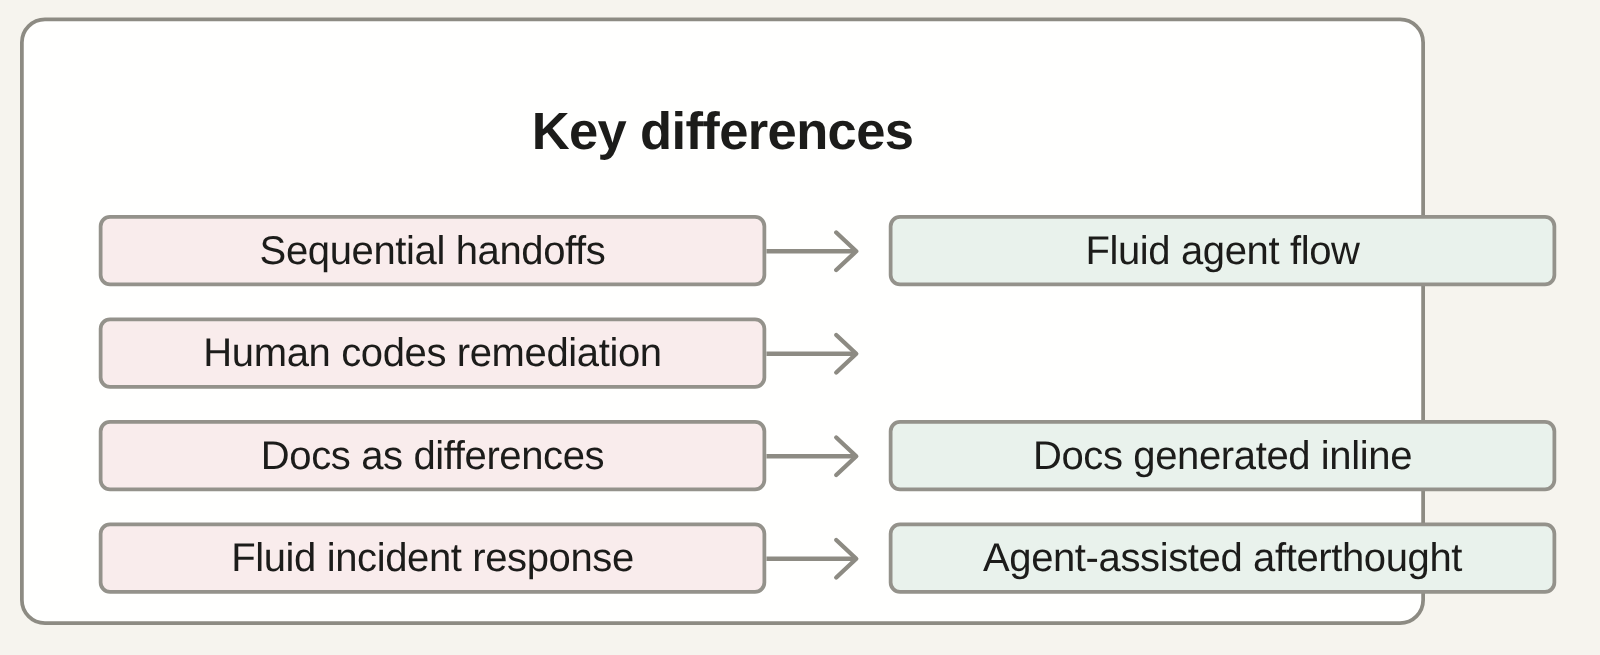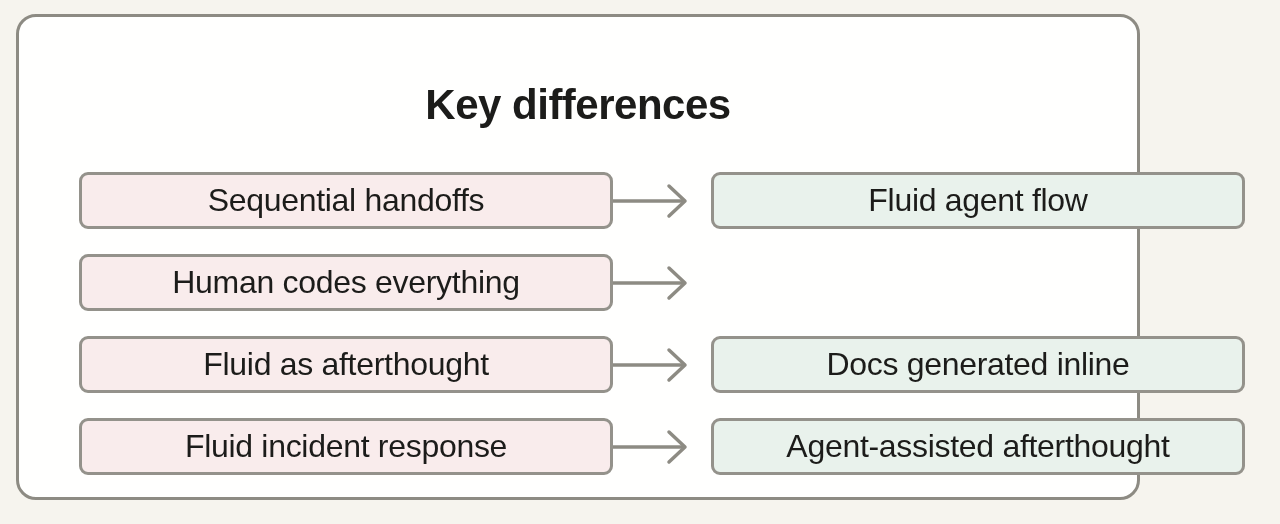--- a/index.html
+++ b/index.html
@@ -89,29 +89,29 @@
     <div class="row">
       <div class="box left">Sequential handoffs</div>
       <svg class="arrow" viewBox="0 0 84 40" fill="none">
         <line x1="0" y1="20" x2="70" y2="20" stroke="currentColor" stroke-width="3.5"></line>
         <polyline points="56,5 72,20 56,35" stroke="currentColor" stroke-width="3.5" fill="none" stroke-linecap="round" stroke-linejoin="round"></polyline>
       </svg>
       <div class="box right">Fluid agent flow</div>
     </div>
 
     <div class="row">
-      <div class="box left">Human codes everything</div>
+      <div class="box left">Human codes remediation</div>
       <svg class="arrow" viewBox="0 0 84 40" fill="none">
         <line x1="0" y1="20" x2="70" y2="20" stroke="currentColor" stroke-width="3.5"></line>
         <polyline points="56,5 72,20 56,35" stroke="currentColor" stroke-width="3.5" fill="none" stroke-linecap="round" stroke-linejoin="round"></polyline>
       </svg>
     </div>
 
     <div class="row">
-      <div class="box left">Fluid as afterthought</div>
+      <div class="box left">Docs as differences</div>
       <svg class="arrow" viewBox="0 0 84 40" fill="none">
         <line x1="0" y1="20" x2="70" y2="20" stroke="currentColor" stroke-width="3.5"></line>
         <polyline points="56,5 72,20 56,35" stroke="currentColor" stroke-width="3.5" fill="none" stroke-linecap="round" stroke-linejoin="round"></polyline>
       </svg>
       <div class="box right">Docs generated inline</div>
     </div>
 
     <div class="row">
       <div class="box left">Fluid incident response</div>
       <svg class="arrow" viewBox="0 0 84 40" fill="none">

